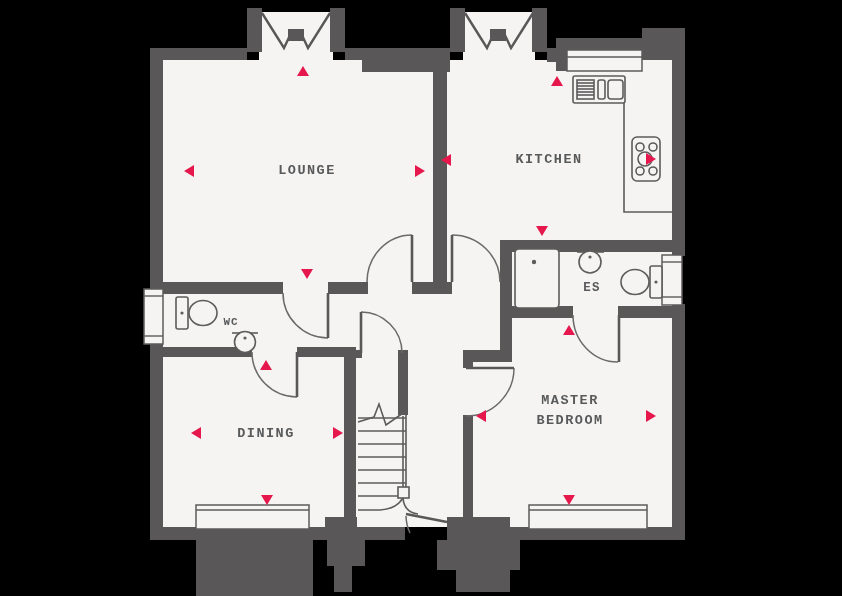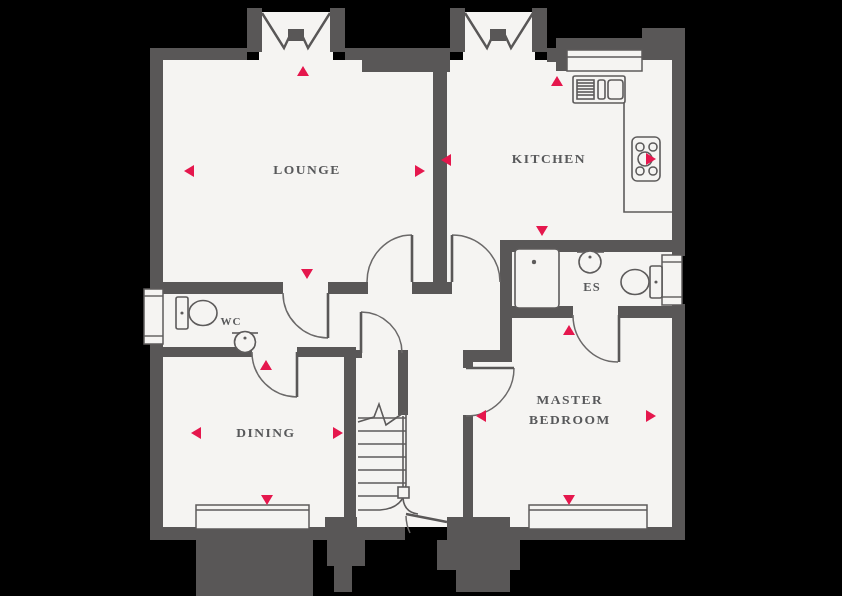--- a/index.html
+++ b/index.html
@@ -1,21 +1,21 @@
 <!DOCTYPE html>
 <html style="--wall: #595757; --floor: #f5f4f2; --line: #5d5b5b; --arc: #6b6969; --marker: #e5174d; --label: #58595b; --bg: #000000;"><head>
 <meta charset="utf-8">
 <style>
   :root{
     --wall:#595757; --floor:#f5f4f2; --line:#5d5b5b; --arc:#6b6969;
     --marker:#e5174d; --label:#58595b; --bg:#000000;
   }
   html,body{margin:0;padding:0;background:var(--bg);}
   .stage{position:relative;width:842px;height:596px;background:var(--bg);overflow:hidden;
-         font-family:Liberation Serif, serif;border-radius:9px;}
+         font-family:Liberation Mono, monospace;border-radius:9px;}
   svg{display:block}
   .floor{fill:var(--floor);}
   .wall{fill:var(--wall);}
   .fx{fill:var(--floor);stroke:var(--line);stroke-width:1.6;}
   .fxline{fill:none;stroke:var(--line);stroke-width:1.6;}
   .thin{fill:none;stroke:var(--line);stroke-width:1.4;}
   .arc{fill:none;stroke:var(--arc);stroke-width:1.5;}
   .leaf{fill:none;stroke:var(--wall);stroke-width:2.6;}
   .zig{fill:none;stroke:var(--wall);stroke-width:2.4;}
   .winbox{fill:var(--floor);stroke:var(--line);stroke-width:1.5;}

